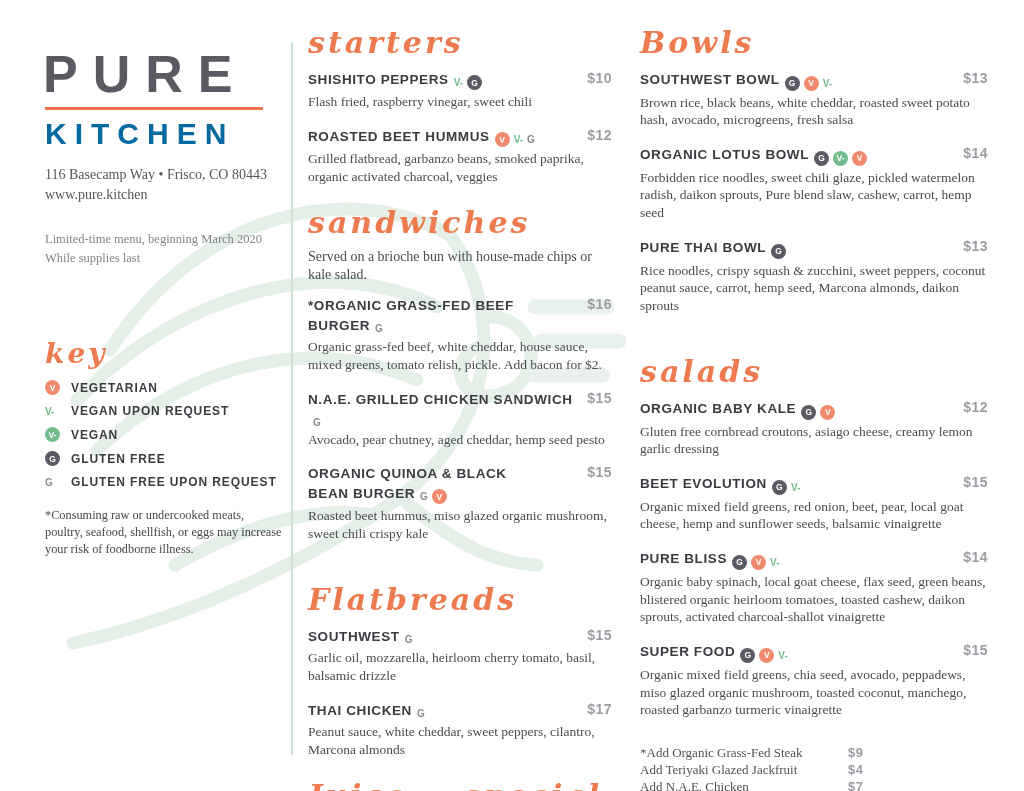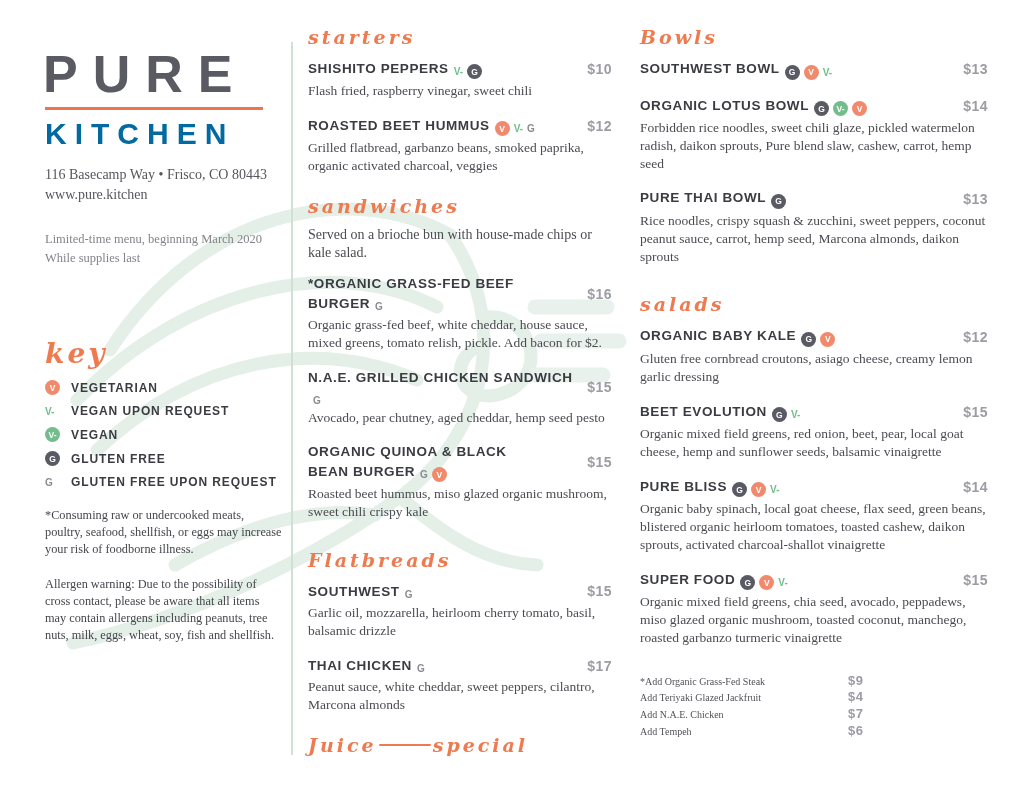--- a/index.html
+++ b/index.html
@@ -16,36 +16,36 @@
   
   .logo-pure{font-family:"Liberation Sans",sans-serif;font-weight:800;font-size:52px;
              letter-spacing:15px;color:#595a62;line-height:1;margin-left:-2px;}
   .logo-rule{width:218px;height:3px;background:#f0744a;margin:7px 0 9px 0;}
   .logo-kitchen{font-family:"Liberation Sans",sans-serif;font-weight:800;font-size:30px;
                 letter-spacing:8px;color:#0369a1;line-height:1;}
   .address{margin-top:16px;font-size:14px;color:#55565c;line-height:1.45;}
   .small-note{margin-top:24px;font-size:12.5px;color:#83848a;line-height:1.55;}
   
   .script{font-family:"DejaVu Serif",serif;font-style:italic;color:#ee7b50;
-          font-size:19px;letter-spacing:3px;line-height:1;margin:0 0 12px 0;font-weight:bold;}
+          font-size:30px;letter-spacing:3px;line-height:1;margin:0 0 12px 0;font-weight:bold;}
   .script.small{font-size:28px;}
   .swash{display:inline-block;width:52px;height:2px;background:#ee7b50;vertical-align:middle;
          margin:0 2px 4px 2px;border-radius:2px;}
   
   .item{margin-bottom:16px;}
-  .item-head{display:flex;justify-content:space-between;align-items:center;gap:10px;}
+  .item-head{display:flex;justify-content:space-between;align-items:flex-start;gap:10px;}
   .name-wrap{flex:1;}
   .item-name{font-family:"Liberation Sans",sans-serif;font-weight:bold;font-size:13.5px;
              letter-spacing:0.6px;color:#3b3c42;line-height:1.45;}
   .price{font-family:"Liberation Sans",sans-serif;font-weight:bold;font-size:14px;
          letter-spacing:0.5px;color:#9b9ca4;white-space:nowrap;}
   .desc{font-size:13.5px;line-height:1.32;color:#4b4c52;margin-top:3px;}
   .intro{font-size:14px;line-height:1.3;color:#4b4c52;margin:-2px 0 12px 0;}
   .section{margin-bottom:4px;}
-  .gap-lg{margin-top:30px;}
+  .gap-lg{margin-top:42px;}
   .gap-md{margin-top:22px;}
   
   .badges{display:inline-flex;gap:4px;vertical-align:-2px;margin-left:5px;align-items:center;}
   .badge{display:inline-flex;align-items:center;justify-content:center;
          font-family:"Liberation Sans",sans-serif;font-weight:bold;}
   .badge.circle{width:15px;height:15px;border-radius:50%;color:#fff;font-size:8.5px;letter-spacing:0;}
   .badge.orange{background:#f18a6d;}
   .badge.green-fill{background:#72bd8b;}
   .badge.gray{background:#595a64;}
   .badge.text{font-size:10px;letter-spacing:0;}
@@ -56,21 +56,21 @@
   .key-row{display:flex;align-items:center;gap:8px;margin:9px 0;}
   .key-badge-slot{width:18px;display:flex;justify-content:flex-start;}
   .key-badge-slot .badges{margin-left:0;}
   .key-label{font-family:"Liberation Sans",sans-serif;font-weight:bold;font-size:12px;
              letter-spacing:0.9px;color:#3b3c42;}
   
   .disclaimer{margin-top:18px;font-size:12.3px;line-height:1.38;color:#45464c;width:238px;}
   
   .addons{margin-top:26px;}
   .addon-row{display:flex;align-items:baseline;line-height:1.22;margin:1px 0;}
-  .addon-label{width:208px;font-size:10px;color:#515258;}
+  .addon-label{width:208px;font-size:13px;color:#515258;}
   .addon-price{font-family:"Liberation Sans",sans-serif;font-weight:bold;font-size:13px;
                letter-spacing:0.5px;color:#9b9ca4;}
 </style>
 </head>
 <body>
 
 <div class="page">
 
   <svg class="watermark" viewBox="0 0 620 590">
     <g fill="none" stroke="#e4efe8" stroke-width="13" stroke-linecap="round">
@@ -144,21 +144,20 @@
         <span class="key-badge-slot">
             <span class="badges">
               <span class="badge text gray-text">G</span>
             </span>
           </span>
         <span class="key-label">GLUTEN FREE UPON REQUEST</span>
       </div>
     </div>
 
     <div class="disclaimer">*Consuming raw or undercooked meats, poultry, seafood, shellfish, or eggs may increase your risk of foodborne illness.</div>
-    <div class="disclaimer">Allergen warning: Due to the possibility of cross contact, please be aware that all items may contain allergens including peanuts, tree nuts, milk, eggs, wheat, soy, fish and shellfish.</div>
   </div>
 
   <div class="col col-mid">
 
     <div class="section">
       <div class="script">starters</div>
 
       <div class="item">
         <div class="item-head">
           <span class="name-wrap"><span class="item-name">SHISHITO PEPPERS</span><span class="badges">
@@ -256,20 +255,21 @@
 
       <div class="item">
         <div class="item-head">
           <span class="name-wrap"><span class="item-name">SOUTHWEST BOWL</span><span class="badges">
                 <span class="badge circle gray">G</span>
                 <span class="badge circle orange">V</span>
                 <span class="badge text green">V-</span>
               </span></span>
           <span class="price">$13</span>
         </div>
+        <div class="desc">Brown rice, black beans, white cheddar, roasted sweet potato hash, avocado, microgreens, fresh salsa</div>
       </div>
 
       <div class="item">
         <div class="item-head">
           <span class="name-wrap"><span class="item-name">ORGANIC LOTUS BOWL</span><span class="badges">
                 <span class="badge circle gray">G</span>
                 <span class="badge circle green-fill">V-</span>
                 <span class="badge circle orange">V</span>
               </span></span>
           <span class="price">$14</span>

